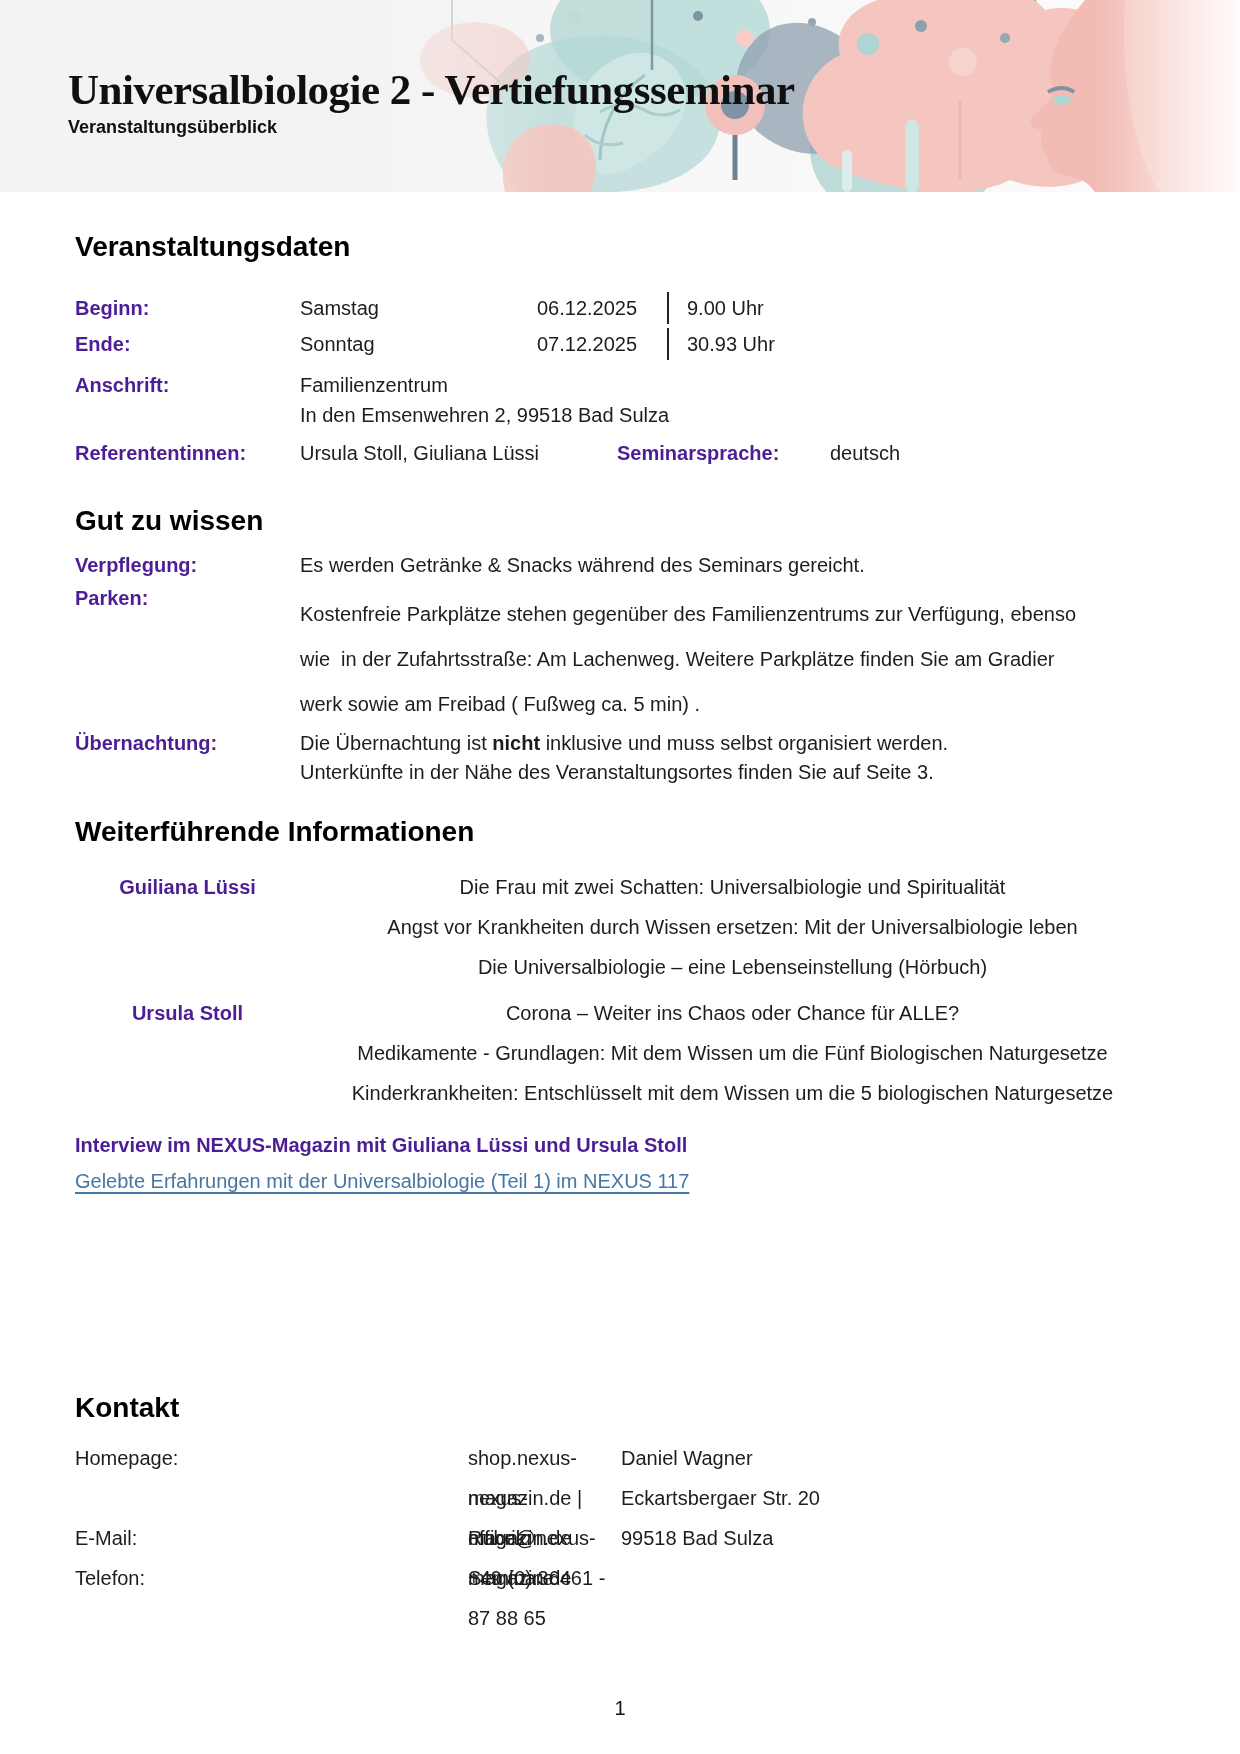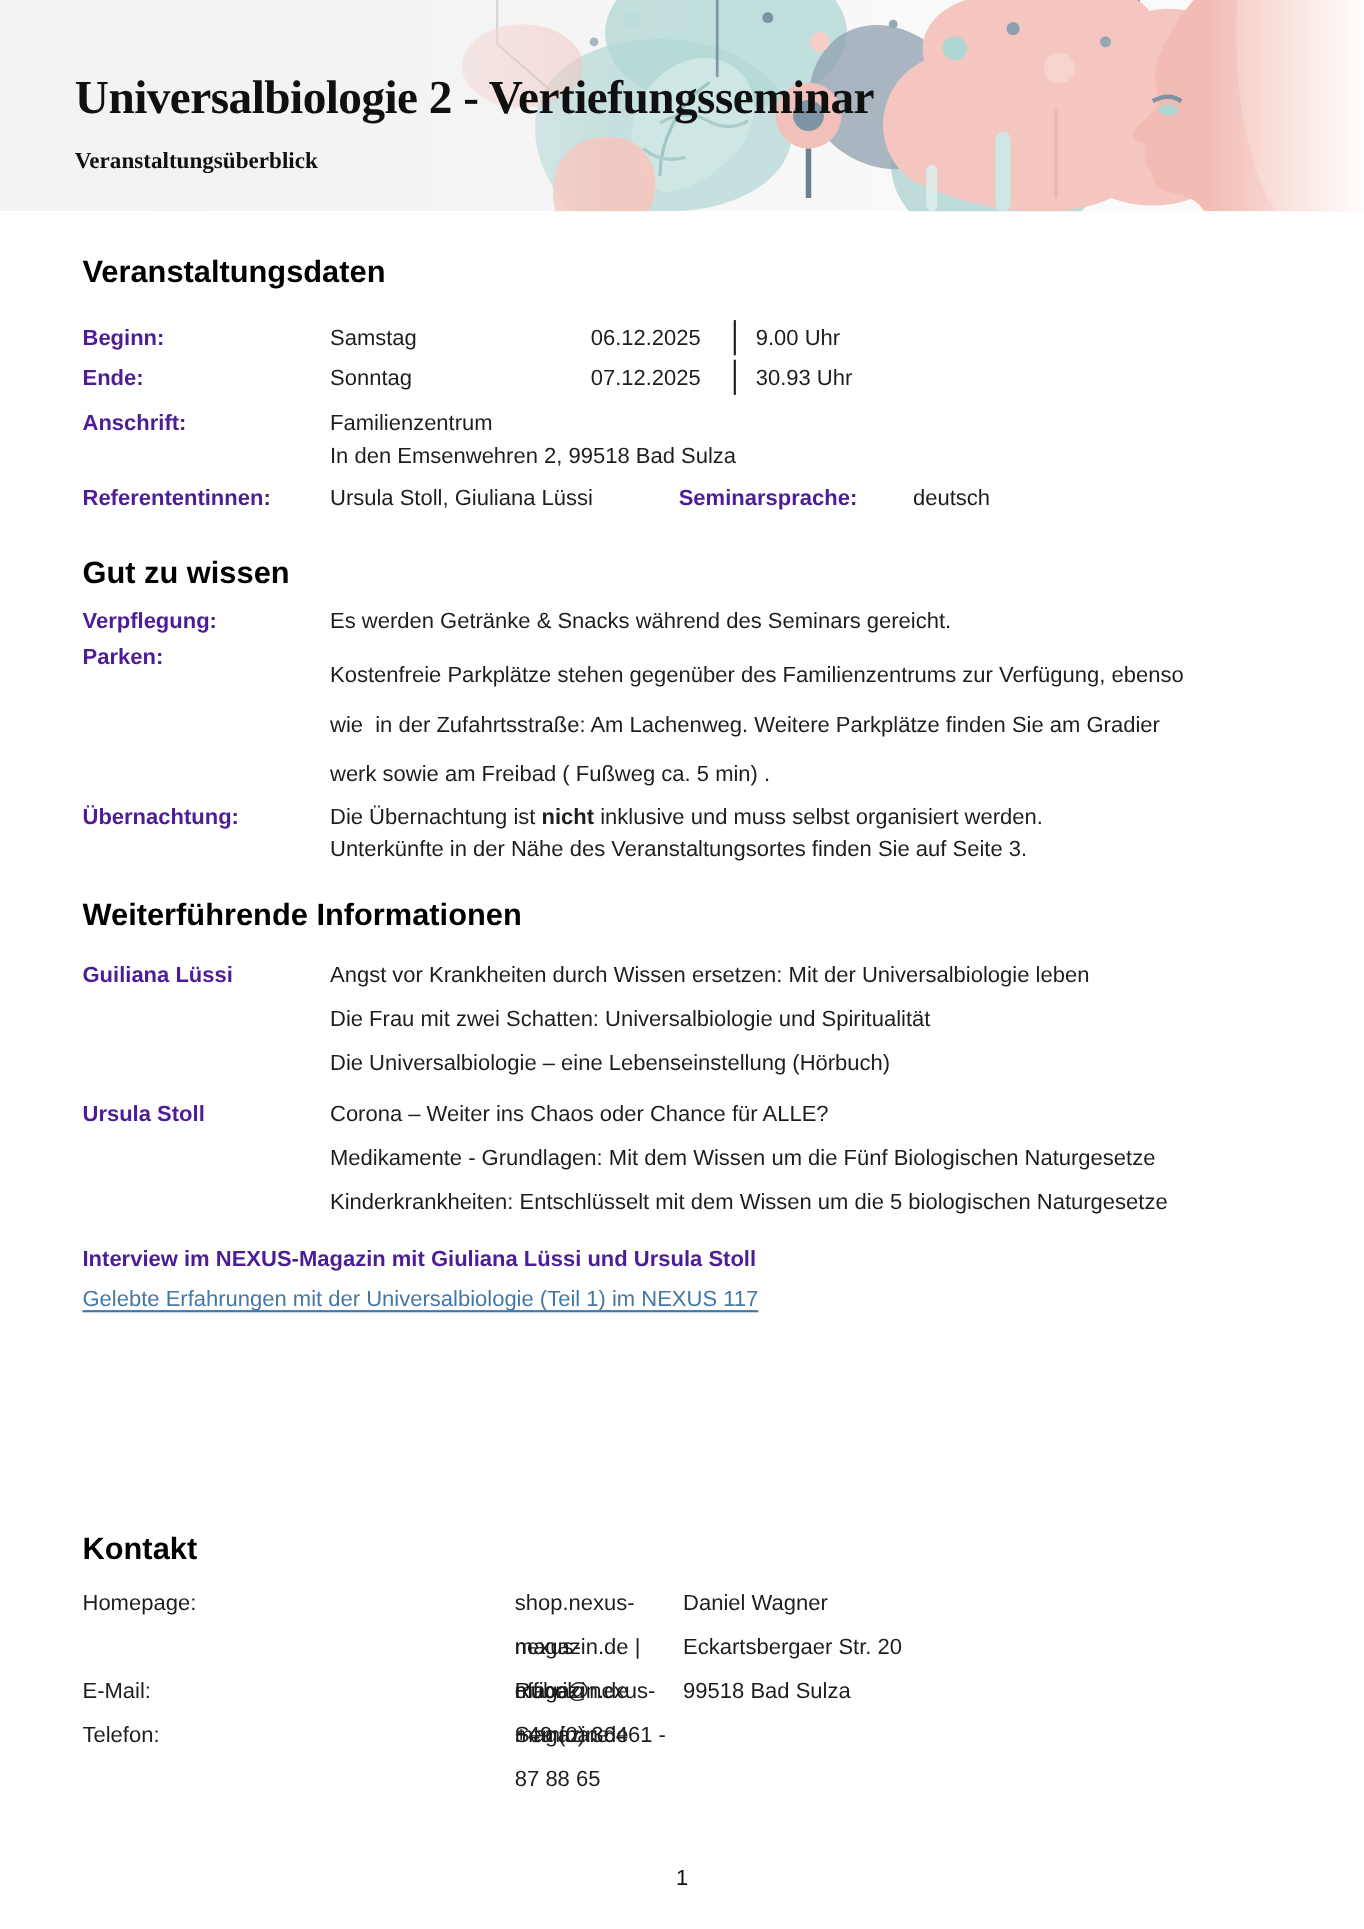--- a/index.html
+++ b/index.html
@@ -16,23 +16,23 @@
   
   .banner { position:relative; width:1240px; height:192px; overflow:hidden; }
   .banner svg { position:absolute; inset:0; width:100%; height:100%; display:block; }
   .banner-text { position:absolute; left:68px; top:66px; }
   .banner-text h1 {
     font-family:"Liberation Serif", serif;
     font-weight:bold; font-size:43px; line-height:1.1;
     color:#101010; letter-spacing:-0.5px;
   }
   .banner-text .subtitle {
-    font-family:Liberation Serif, serif;
-    font-weight:bold; font-size:21px; line-height:1.2;
-    color:#101010; margin-top:21px;
+    font-family:Liberation Sans, sans-serif;
+    font-weight:bold; font-size:18px; line-height:1.2;
+    color:#101010; margin-top:4px;
   }
 
   
   main { padding:0 75px; }
   h2 {
     font-size:28px; font-weight:700; color:#000;
     line-height:1.2;
   }
   .h-vd { margin:38px 0 26px; }
   .h-gzw { margin:36px 0 14px; }
@@ -53,21 +53,21 @@
   }
 
   
   .irow { display:grid; grid-template-columns:225px auto; font-size:20px; line-height:29px; }
   .irow + .irow { margin-top:4px; }
   .irow.gap { margin-top:10px; }
   .prewrap { white-space:pre-wrap;margin-top:16px; }
   .ital-b { font-weight:700;text-align:center; }
 
   
-  .author-block { display:grid; grid-template-columns:225px auto; font-size:20px; line-height:28px; }
+  .author-block { display:grid; grid-template-columns:225px auto; font-size:20px; line-height:28px;text-align:center; }
   .author-block + .author-block { margin-top:18px; }
   .book-list div { margin-bottom:12px; }
   .book-list div:last-child { margin-bottom:0; }
 
   .interview-head { margin-top:24px; font-size:20px; line-height:28px; }
   .interview-link-row { margin-top:8px; font-size:20px; line-height:28px; }
   a.doc-link { color:#4577A5; text-decoration:underline; text-underline-offset:4px; cursor:pointer; }
 
   
   .contact-grid { margin-top:14px; display:grid; grid-template-columns:393px 153px auto; font-size:20px; }
@@ -204,22 +204,22 @@
         </div>
       </div>
     </section>
 
     <section>
       <h2 class="h-wfi">Weiterführende Informationen</h2>
 
       <div class="author-block">
         <div class="green">Guiliana Lüssi</div>
         <div class="book-list">
+          <div>Die Frau mit zwei Schatten: Universalbiologie und Spiritualität</div>
           <div>Angst vor Krankheiten durch Wissen ersetzen: Mit der Universalbiologie leben</div>
-          <div>Die Frau mit zwei Schatten: Universalbiologie und Spiritualität</div>
           <div>Die Universalbiologie – eine Lebenseinstellung (Hörbuch)</div>
         </div>
       </div>
 
       <div class="author-block">
         <div class="green">Ursula Stoll</div>
         <div class="book-list">
           <div>Corona – Weiter ins Chaos oder Chance für ALLE?</div>
           <div>Medikamente - Grundlagen: Mit dem Wissen um die Fünf Biologischen Naturgesetze</div>
           <div>Kinderkrankheiten: Entschlüsselt mit dem Wissen um die 5 biologischen Naturgesetze</div>

